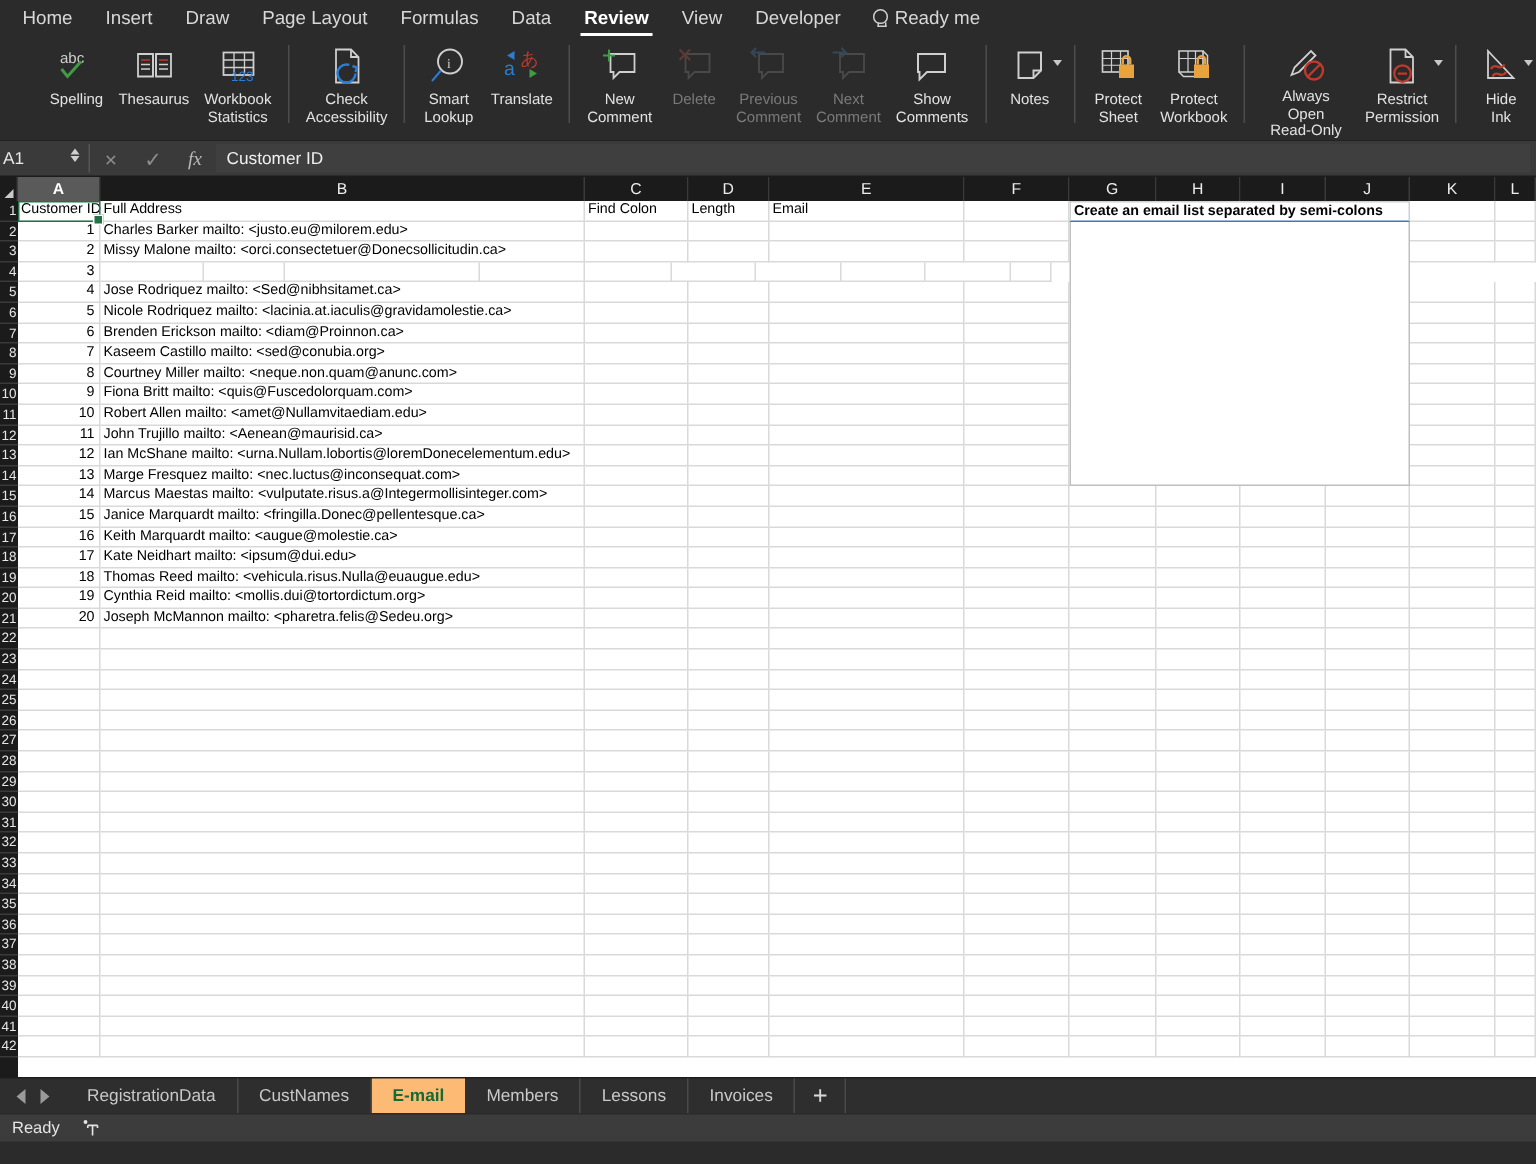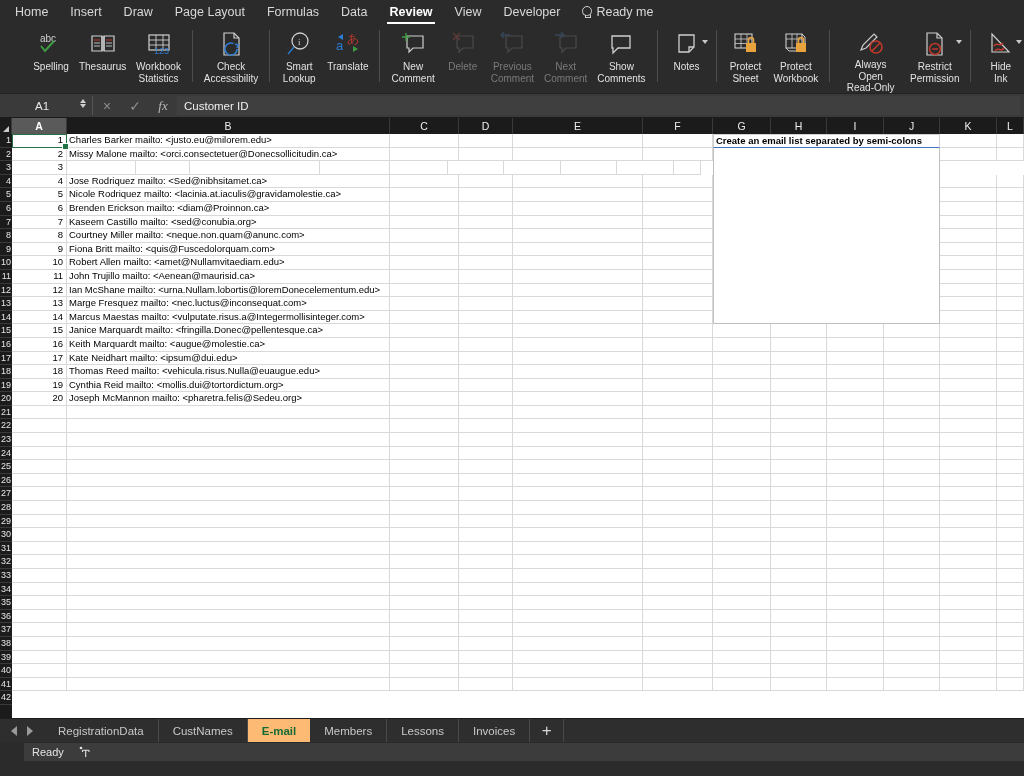--- a/index.html
+++ b/index.html
@@ -79,21 +79,21 @@
     position: absolute; right: 2px; top: 14px;
     width: 0; height: 0;
     border-left: 3.5px solid transparent; border-right: 3.5px solid transparent;
     border-top: 4px solid #c8c8c8;
   }
 
   
   .fbar {
     height: 25px; background: #3a3a3a;
     display: flex; align-items: center;
-    border-top: 1px solid #222; border-bottom: 1px solid #1c1c1c; padding-left: 33px;
+    border-top: 1px solid #222; border-bottom: 1px solid #1c1c1c;
   }
   .namebox {
     width: 64px; height: 19px; margin-left: -4px;
     background: #3a3a3a; color: #e8e8e8; font-size: 11.5px;
     display: flex; align-items: center; padding-left: 6px;
     position: relative; border-right: 1px solid #555;
   }
   .spinner { position: absolute; right: 6px; top: 3px; display:flex; flex-direction:column; gap:1px;}
   .spinner i { display:block; width:0; height:0; border-left:3px solid transparent; border-right:3px solid transparent; }
   .spinner i.up { border-bottom:4px solid #d0d0d0; }
@@ -183,21 +183,20 @@
     border-right: 1px solid #4a4a4a; cursor: default; white-space: nowrap;
   }
   .stab.active { background: #fdba74; color: #156b33; font-weight: bold; border-right: none; }
   .addsheet { display: flex; align-items: center; justify-content: center; width: 34px; color: #d8d8d8; font-size: 17px; border-right: 1px solid #4a4a4a; cursor: default;}
 
   
   .statusbar {
     height: 19px; background: #3c3c3c; display: flex; align-items: center;
     color: #e4e4e4; font-size: 11px; padding-left: 8px; gap: 14px;
     border-top: 1px solid #2a2a2a;
-    margin-left: 24px;
   }
   .accicon { position: relative; width: 12px; height: 12px; }
 
   svg { display: block; }
 </style>
 </head>
 <body>
 
 <div id="app">
 
@@ -482,20 +481,34 @@
           <div class="rh">36</div>
           <div class="rh">37</div>
           <div class="rh">38</div>
           <div class="rh">39</div>
           <div class="rh">40</div>
           <div class="rh">41</div>
           <div class="rh">42</div>
         </div>
       <div class="cells" id="cellArea">
           <div class="row">
+            <div class="cell" style="width: 55px; flex: 0 0 55px;">Customer ID</div>
+            <div class="cell" style="width: 323px; flex: 0 0 323px;">Full Address</div>
+            <div class="cell" style="width: 69px; flex: 0 0 69px;">Find Colon</div>
+            <div class="cell" style="width: 54px; flex: 0 0 54px;">Length</div>
+            <div class="cell" style="width: 130px; flex: 0 0 130px;">Email</div>
+            <div class="cell" style="width: 70px; flex: 0 0 70px;"></div>
+            <div class="cell" style="width: 58px; flex: 0 0 58px;"></div>
+            <div class="cell" style="width: 56px; flex: 0 0 56px;"></div>
+            <div class="cell" style="width: 57px; flex: 0 0 57px;"></div>
+            <div class="cell" style="width: 56px; flex: 0 0 56px;"></div>
+            <div class="cell" style="width: 57px; flex: 0 0 57px;"></div>
+            <div class="cell" style="width: 27px; flex: 0 0 27px;"></div>
+          </div>
+          <div class="row">
             <div class="cell num" style="width: 55px; flex: 0 0 55px;">1</div>
             <div class="cell ovf" style="width: 323px; flex: 0 0 323px; z-index: 3; position: relative;">Charles Barker mailto: &lt;justo.eu@milorem.edu&gt;</div>
             <div class="cell" style="width: 69px; flex: 0 0 69px;"></div>
             <div class="cell" style="width: 54px; flex: 0 0 54px;"></div>
             <div class="cell" style="width: 130px; flex: 0 0 130px;"></div>
             <div class="cell" style="width: 70px; flex: 0 0 70px;"></div>
             <div class="cell" style="width: 58px; flex: 0 0 58px;"></div>
             <div class="cell" style="width: 56px; flex: 0 0 56px;"></div>
             <div class="cell" style="width: 57px; flex: 0 0 57px;"></div>
             <div class="cell" style="width: 56px; flex: 0 0 56px;"></div>

